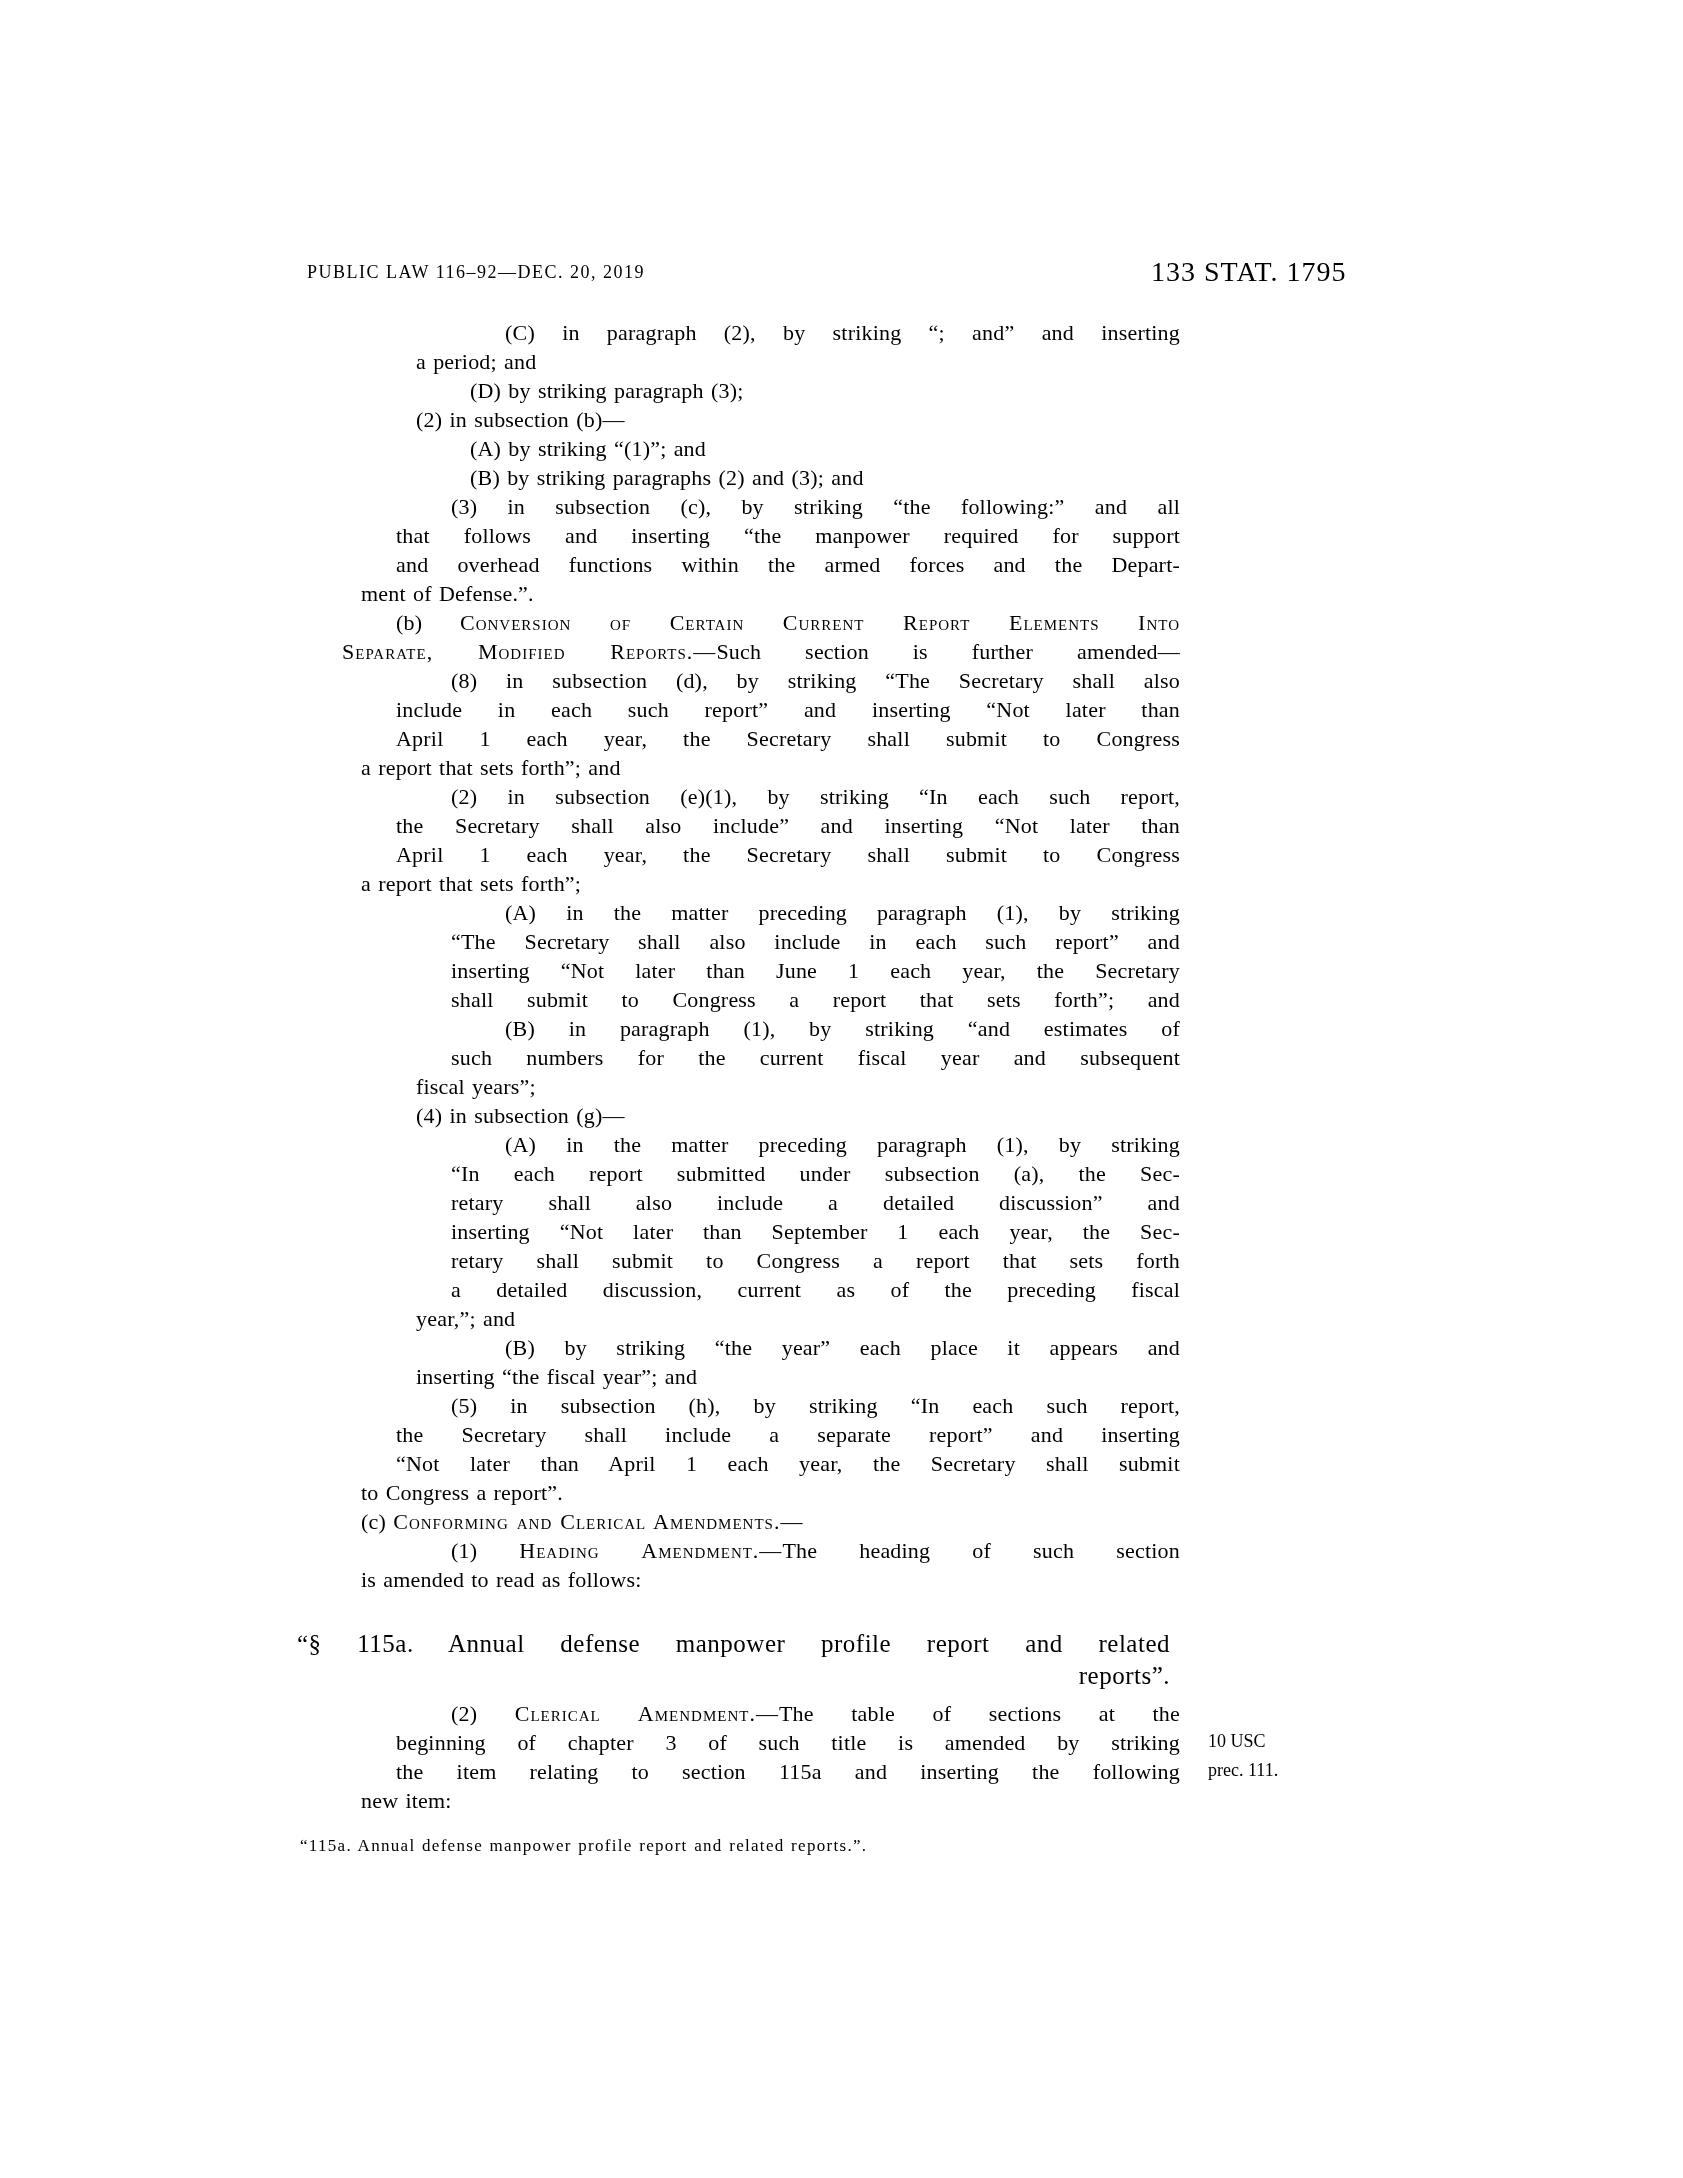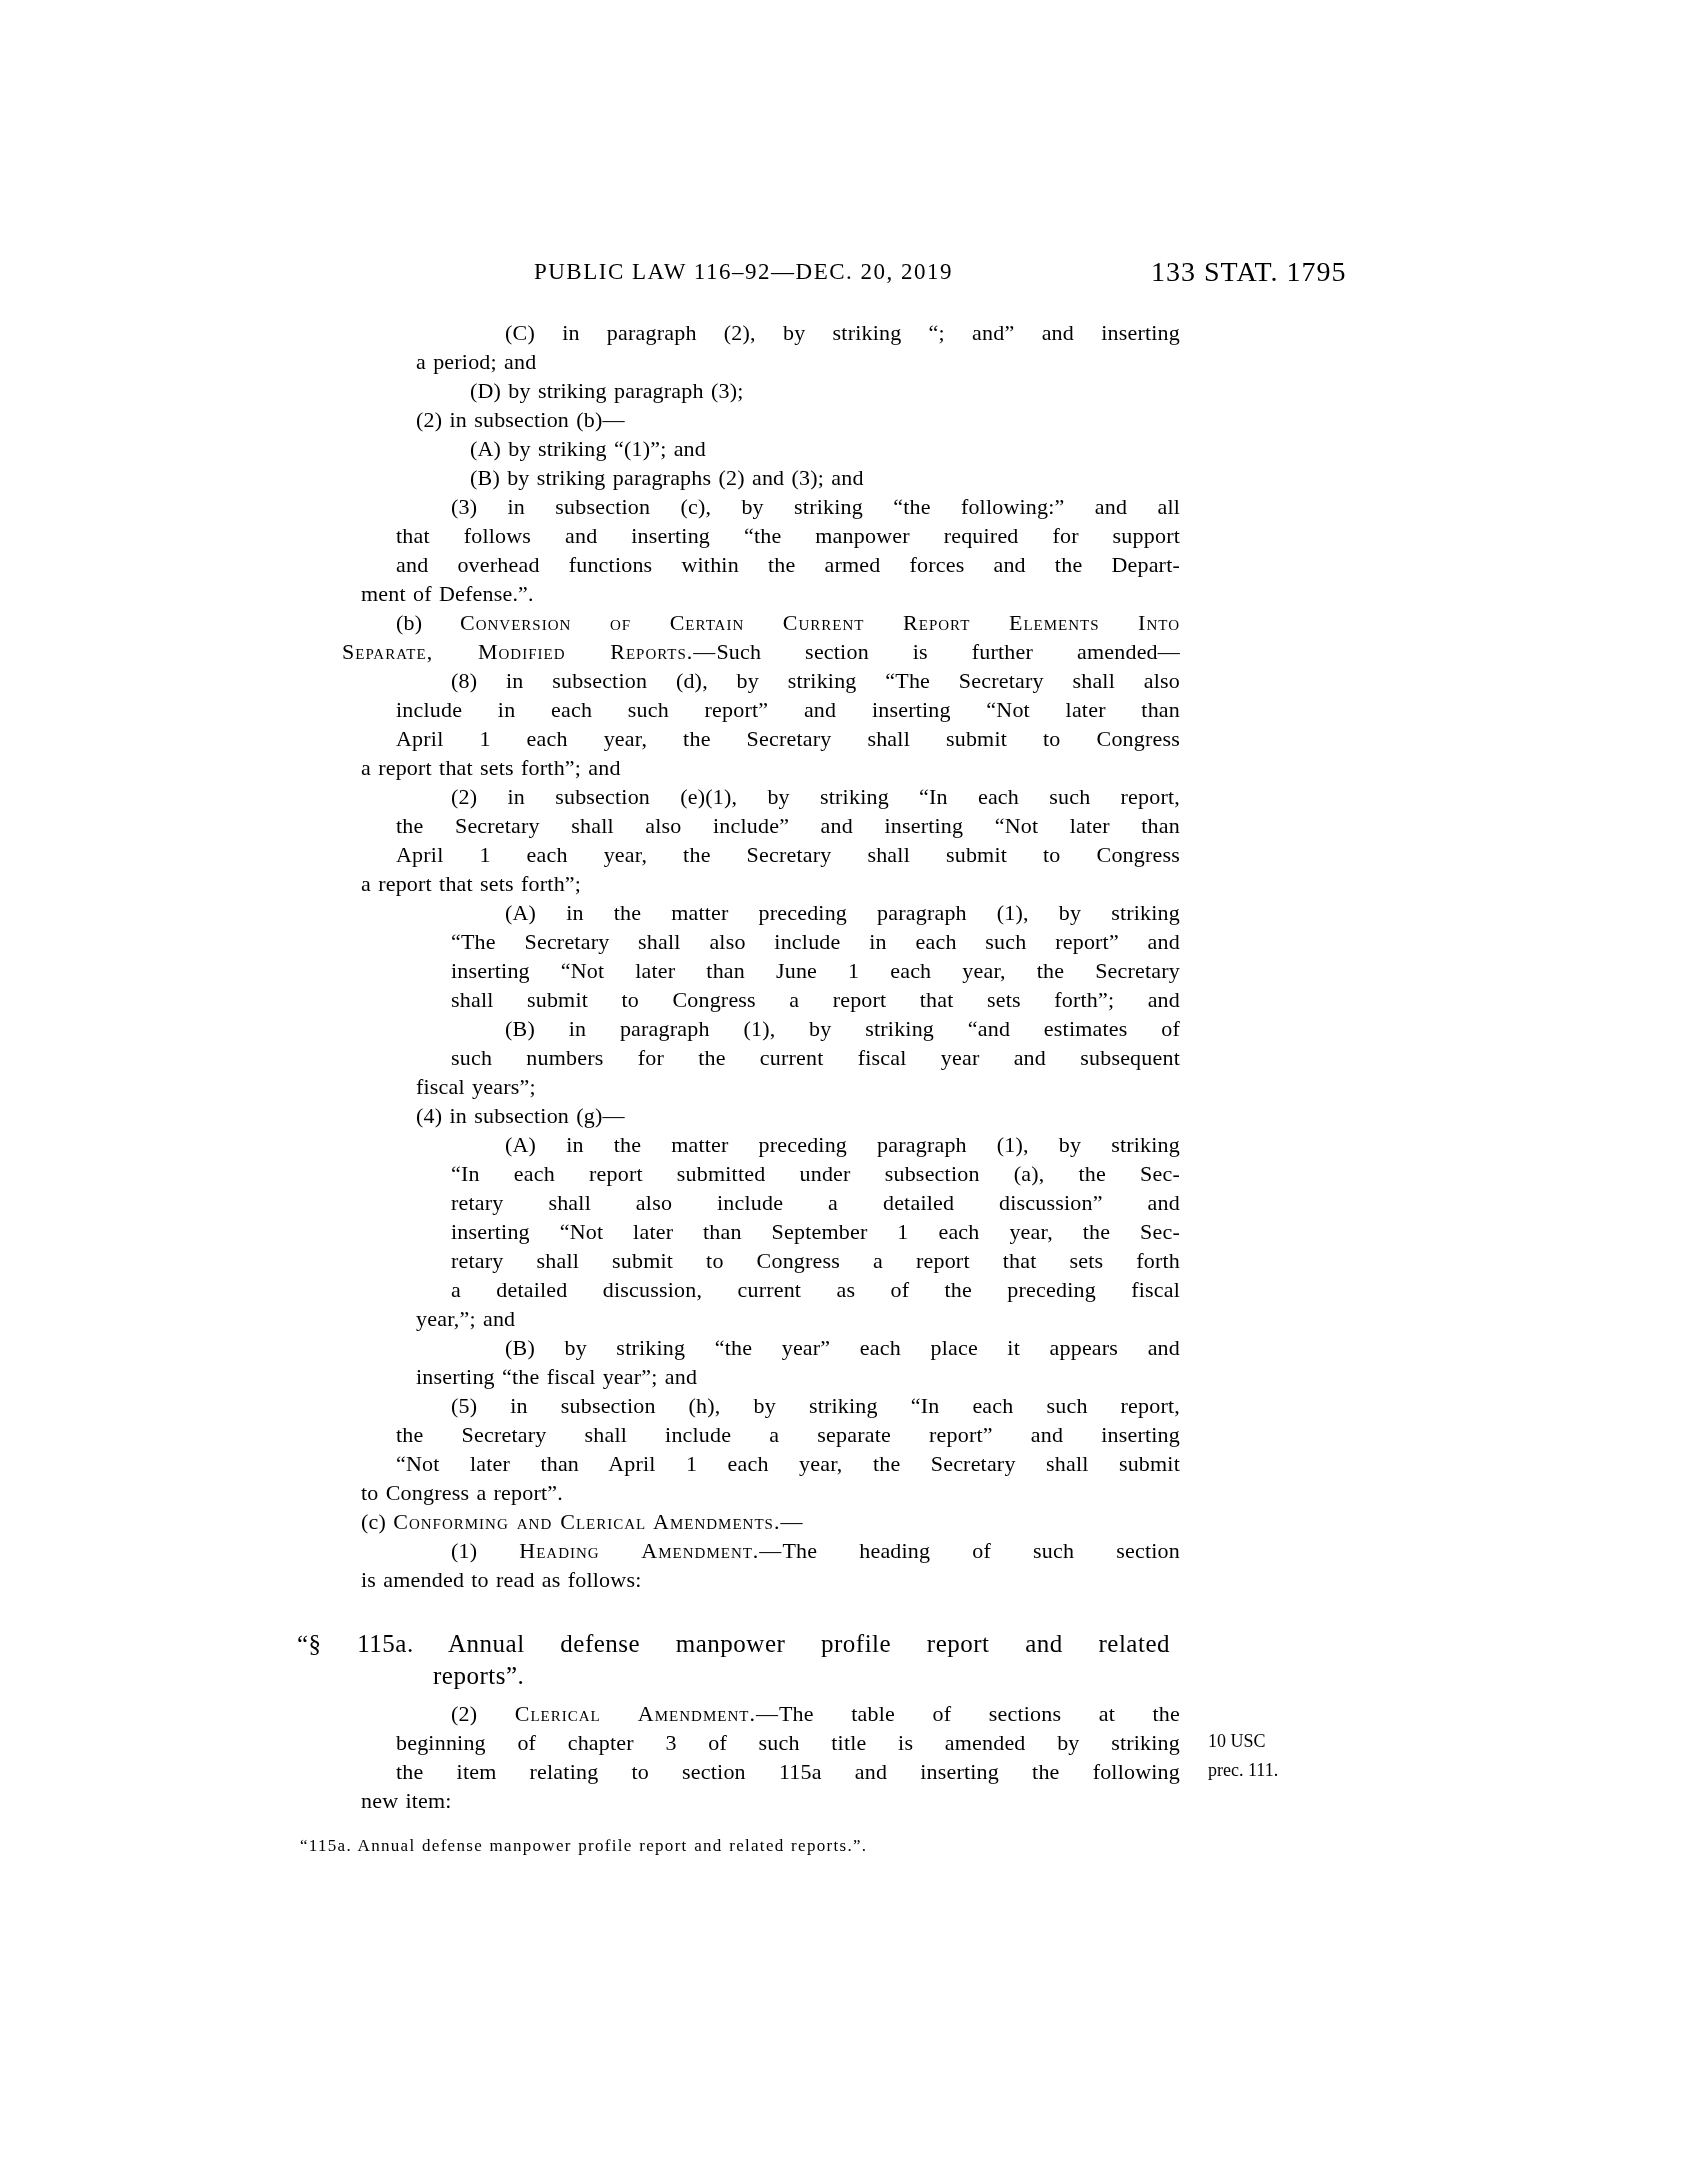--- a/index.html
+++ b/index.html
@@ -7,21 +7,21 @@
     width:1683px;height:2178px;background:#ffffff;color:#000;
     font-family:"Liberation Serif","DejaVu Serif",serif;
     position:relative;overflow:hidden;
     -webkit-font-smoothing:antialiased;
   }
   .page{position:absolute;inset:0;background:#fff;}
 
   
   .rh-left{
     position:absolute;left:307px;top:258px;width:873px;
-    text-align:center;font-size:23px;line-height:28px;
+    font-size:18px;line-height:28px;
     letter-spacing:1.5px;white-space:nowrap;
   }
   .rh-right{
     position:absolute;left:1151px;top:258px;
     font-size:28px;line-height:28px;letter-spacing:1px;white-space:nowrap;
   }
 
   
   .body-lines{
     position:absolute;left:307px;top:318px;width:873px;
@@ -39,21 +39,21 @@
   .ind3{padding-left:163px;}
   .sc{font-variant:small-caps;letter-spacing:1px;}
 
   
   .section-heading{
     position:absolute;left:297px;top:1628px;width:873px;
     font-size:25px;line-height:32px;font-weight:normal;
     letter-spacing:0.5px;word-spacing:2px;
   }
   .h-l1{text-align:justify;text-align-last:justify;}
-  .h-l2{padding-left:136px;}
+  .h-l2{padding-left:136px;text-align:right;}
 
   
   .toc-item{
     position:absolute;left:300px;top:1835px;width:891px;
     font-size:17px;line-height:22px;letter-spacing:1.3px;word-spacing:1px;
     white-space:nowrap;
   }
 
   
   .margin-note{

